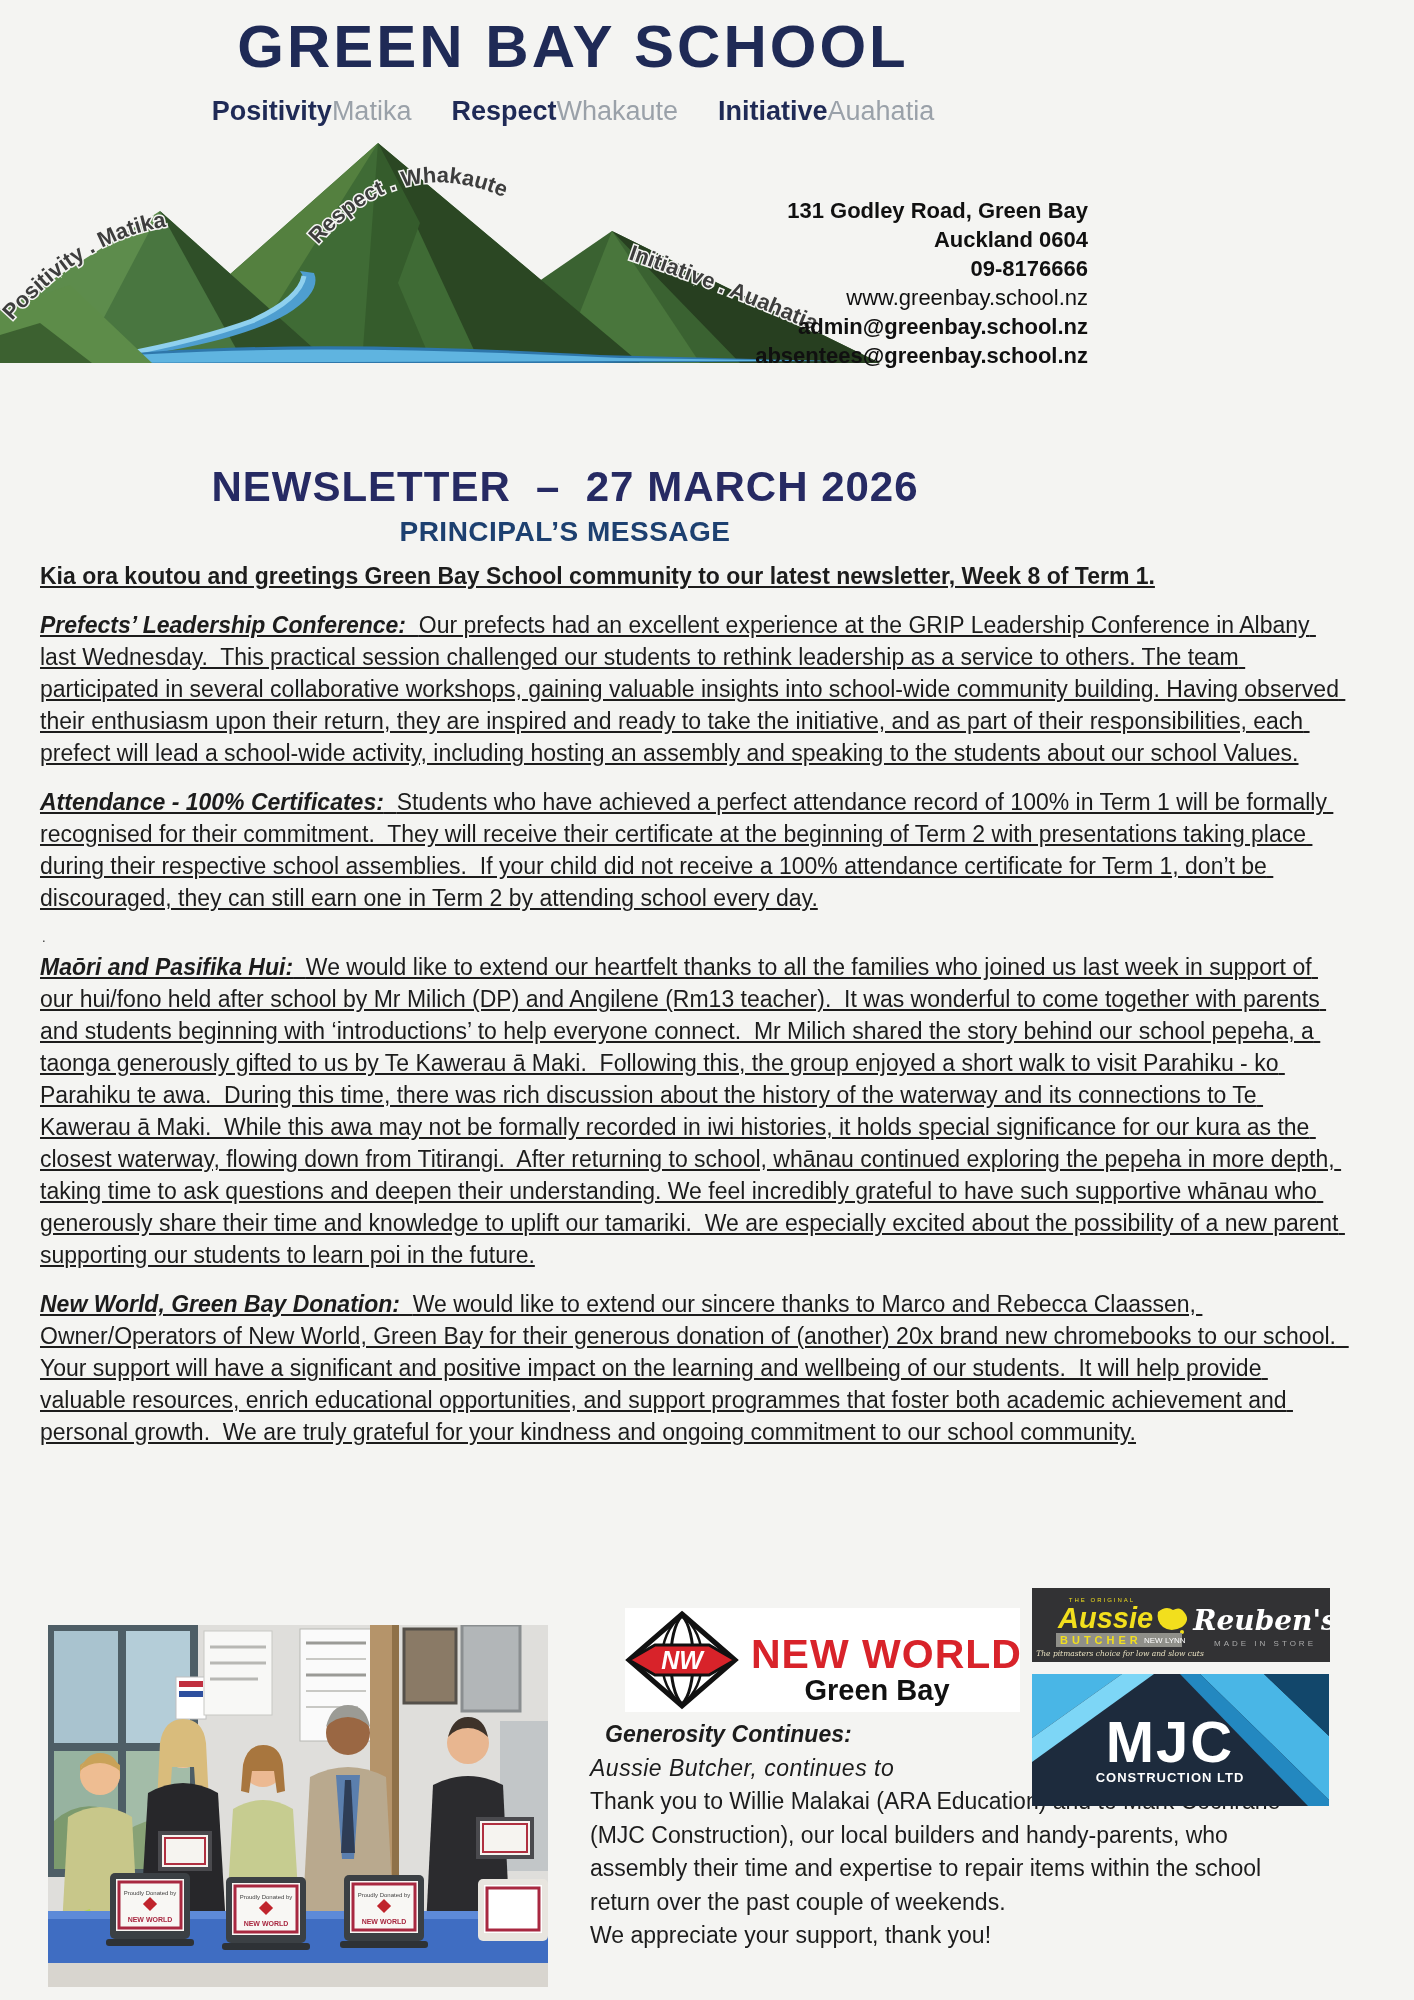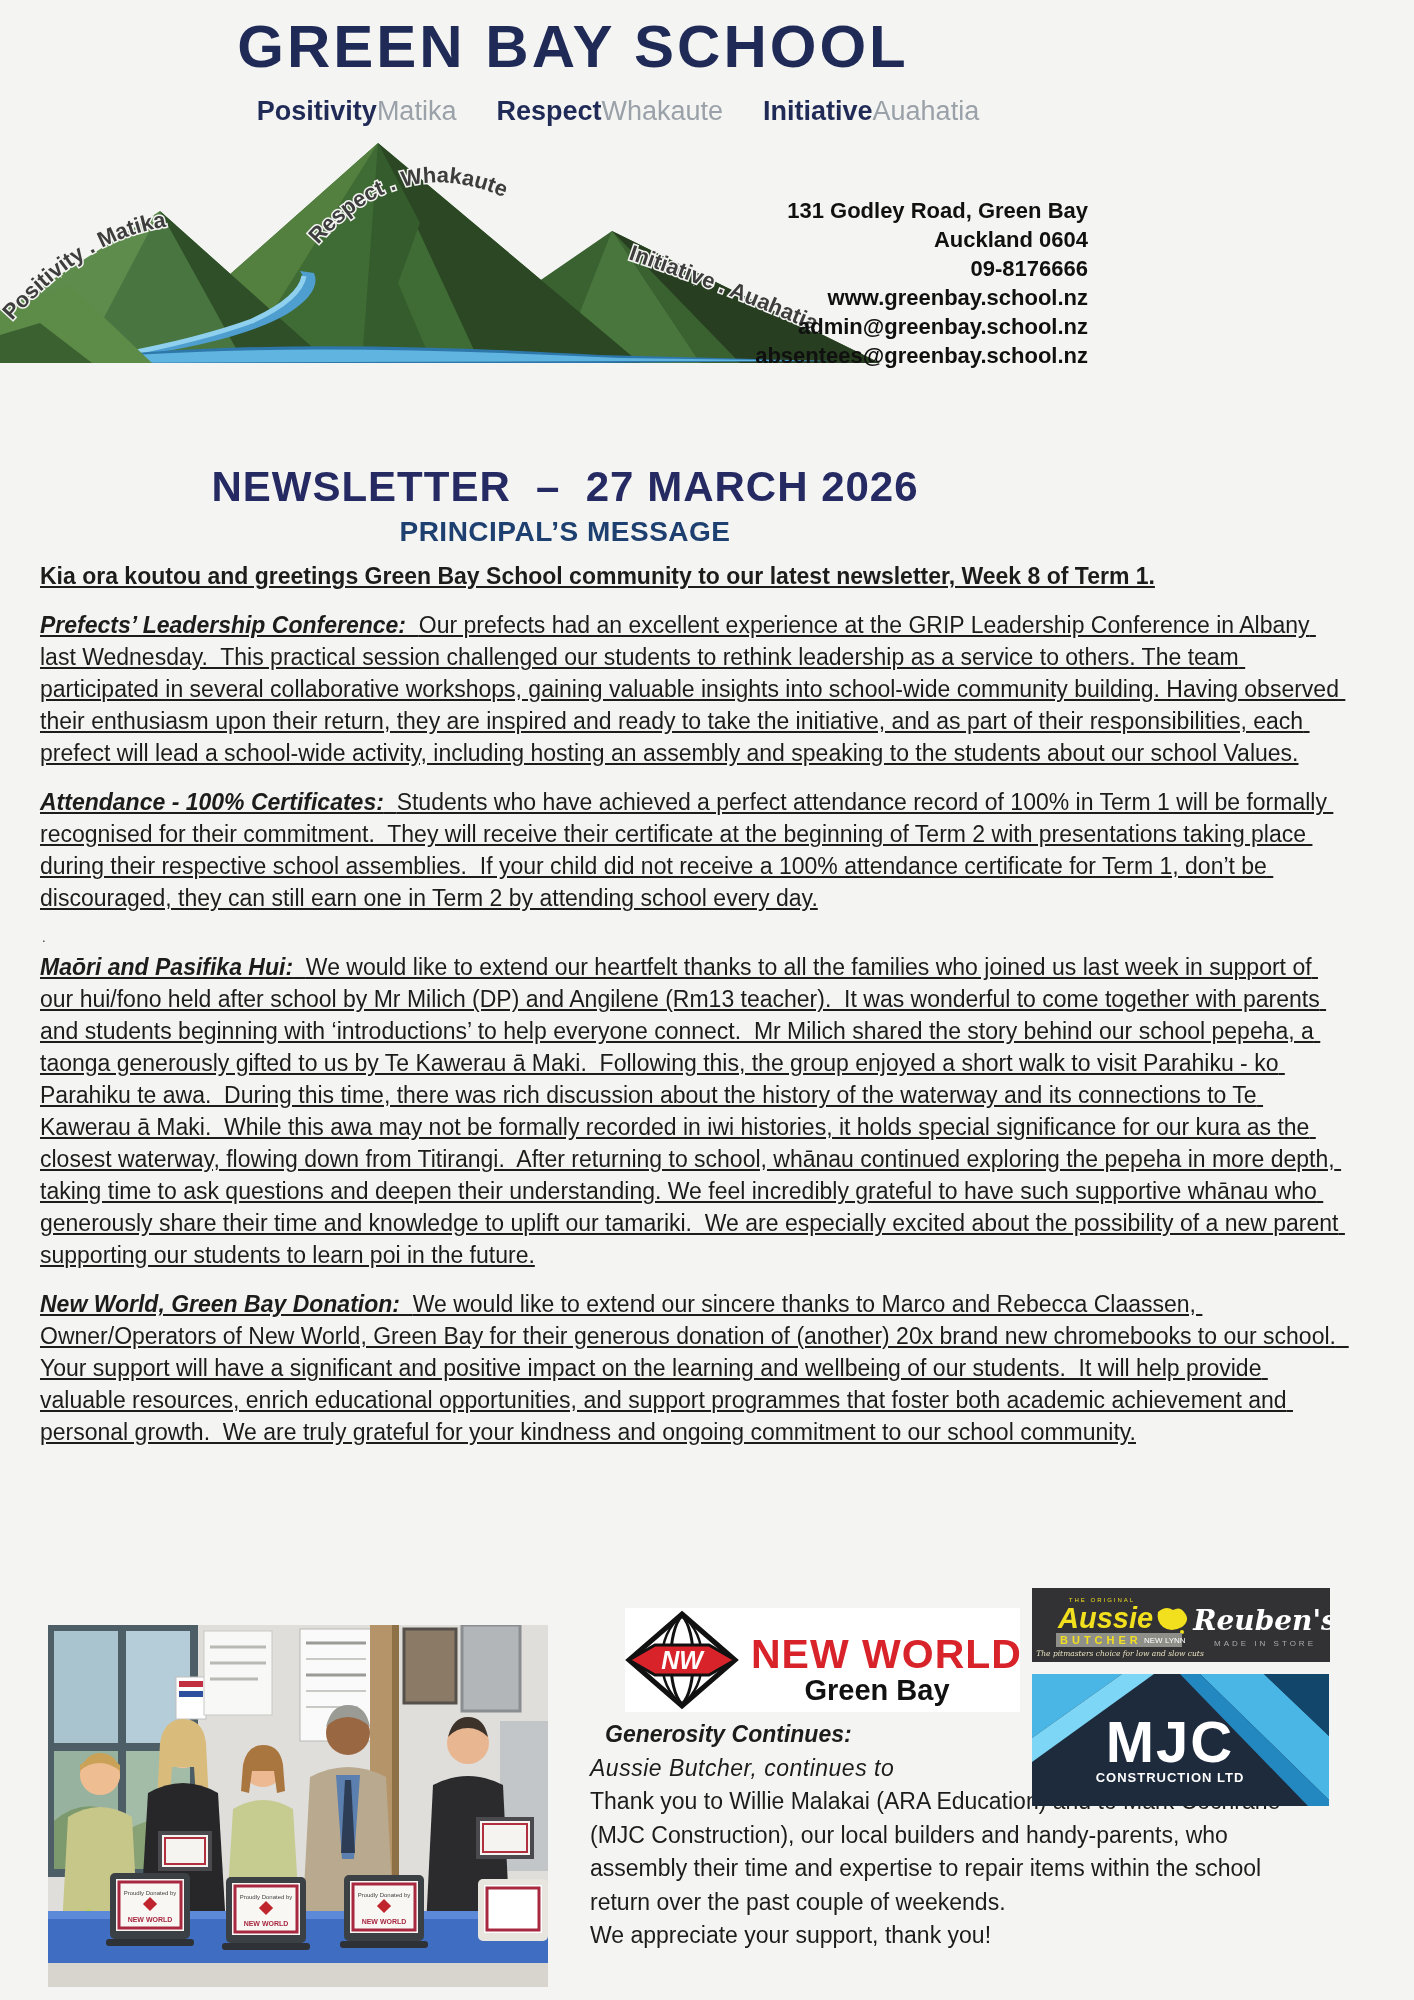--- a/index.html
+++ b/index.html
@@ -10,31 +10,30 @@
   }
   
   .school-name{
     position:absolute; top:12px; left:0; width:1146px; text-align:center;
     font-size:60px; font-weight:800; letter-spacing:3px; color:#1f2a56;
   }
   .tagline{
     position:absolute; top:96px; left:0; width:1146px;
     display:flex; justify-content:center; gap:40px;
     font-size:27px;
-    padding-left:45px;
   }
   .tagline .en{font-weight:700; color:#1f2a56;}
   .tagline .mi{font-weight:400; color:#9aa1a9;}
   .mountain{position:absolute; top:113px; left:0; width:900px; height:250px;}
   .mountain text{paint-order:stroke; stroke:#f4f4f2; stroke-width:3px;}
   .contact{
     position:absolute; top:196px; right:326px; text-align:right;
     font-size:22px; line-height:29px; font-weight:600; color:#101010;
   }
-  .contact .site{font-weight:700;}
+  .contact .site{font-weight:400;}
   
   .newsletter-title{
     position:absolute; top:463px; left:0; width:1130px; text-align:center;
     font-size:42px; font-weight:800; letter-spacing:1px; color:#262a63; white-space:pre;
   }
   .principal{
     position:absolute; top:516px; left:0; width:1130px; text-align:center;
     font-size:28px; font-weight:700; letter-spacing:0.5px; color:#1d4070;
   }
   

